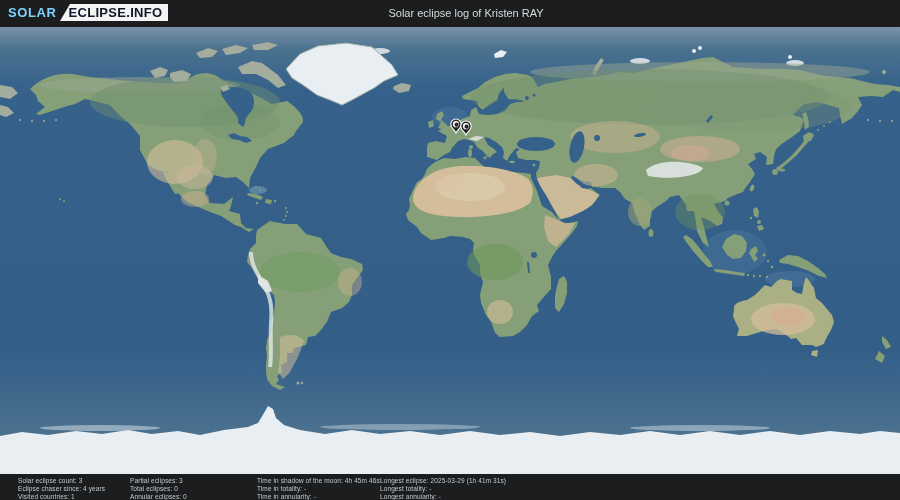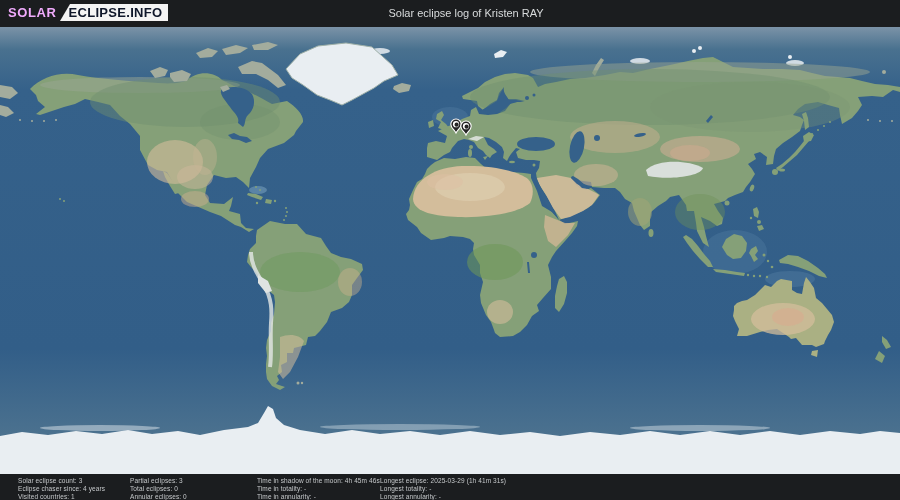--- a/index.html
+++ b/index.html
@@ -9,21 +9,21 @@
     --footertext:#c6c9cb;
   }
   *{margin:0;padding:0;box-sizing:border-box}
   html,body{width:900px;height:500px;overflow:hidden;background:#000;
     font-family:"Liberation Sans","DejaVu Sans",sans-serif}
   .app{position:relative;width:900px;height:500px;background:var(--headerbg)}
 
   
   .header{position:absolute;top:0;left:0;width:900px;height:27px;background:var(--headerbg)}
   .logo{position:absolute;left:8px;top:4px;display:flex;align-items:center;cursor:pointer}
-  .logo-solar{color:#f0abfc;font-size:13px;font-weight:600;letter-spacing:.6px}
+  .logo-solar{color:#7dd3fc;font-size:13px;font-weight:600;letter-spacing:.6px}
   .logo-box{position:relative;margin-left:3px;background:#f4f4f4;color:#0f172a;
     font-size:13px;font-weight:700;letter-spacing:.3px;padding:1px 6px 1px 9px;overflow:hidden}
   .logo-notch{position:absolute;left:0;top:0;width:0;height:0;
     border-top:17px solid var(--headerbg);border-right:10px solid transparent}
   .page-title{position:absolute;top:0;left:16px;width:100%;height:27px;line-height:27px;
     text-align:center;color:var(--headertext);font-size:11px}
 
   
   .map-wrap{position:absolute;top:27px;left:0;width:900px;height:447px}
   .map-wrap svg{display:block}

